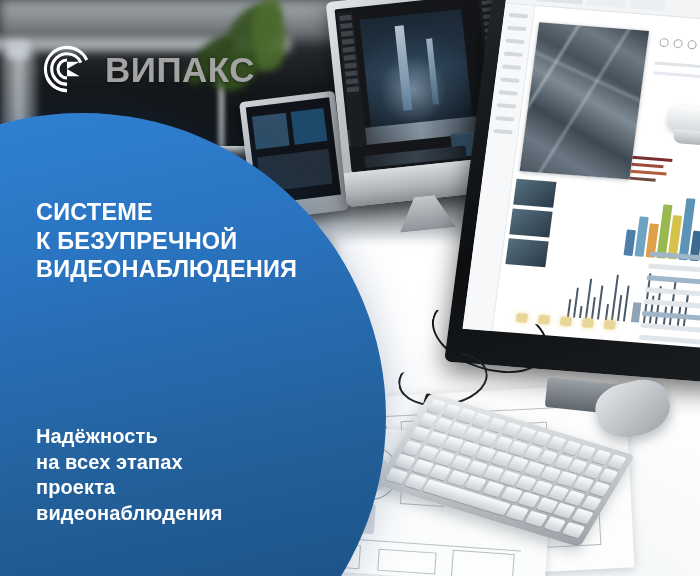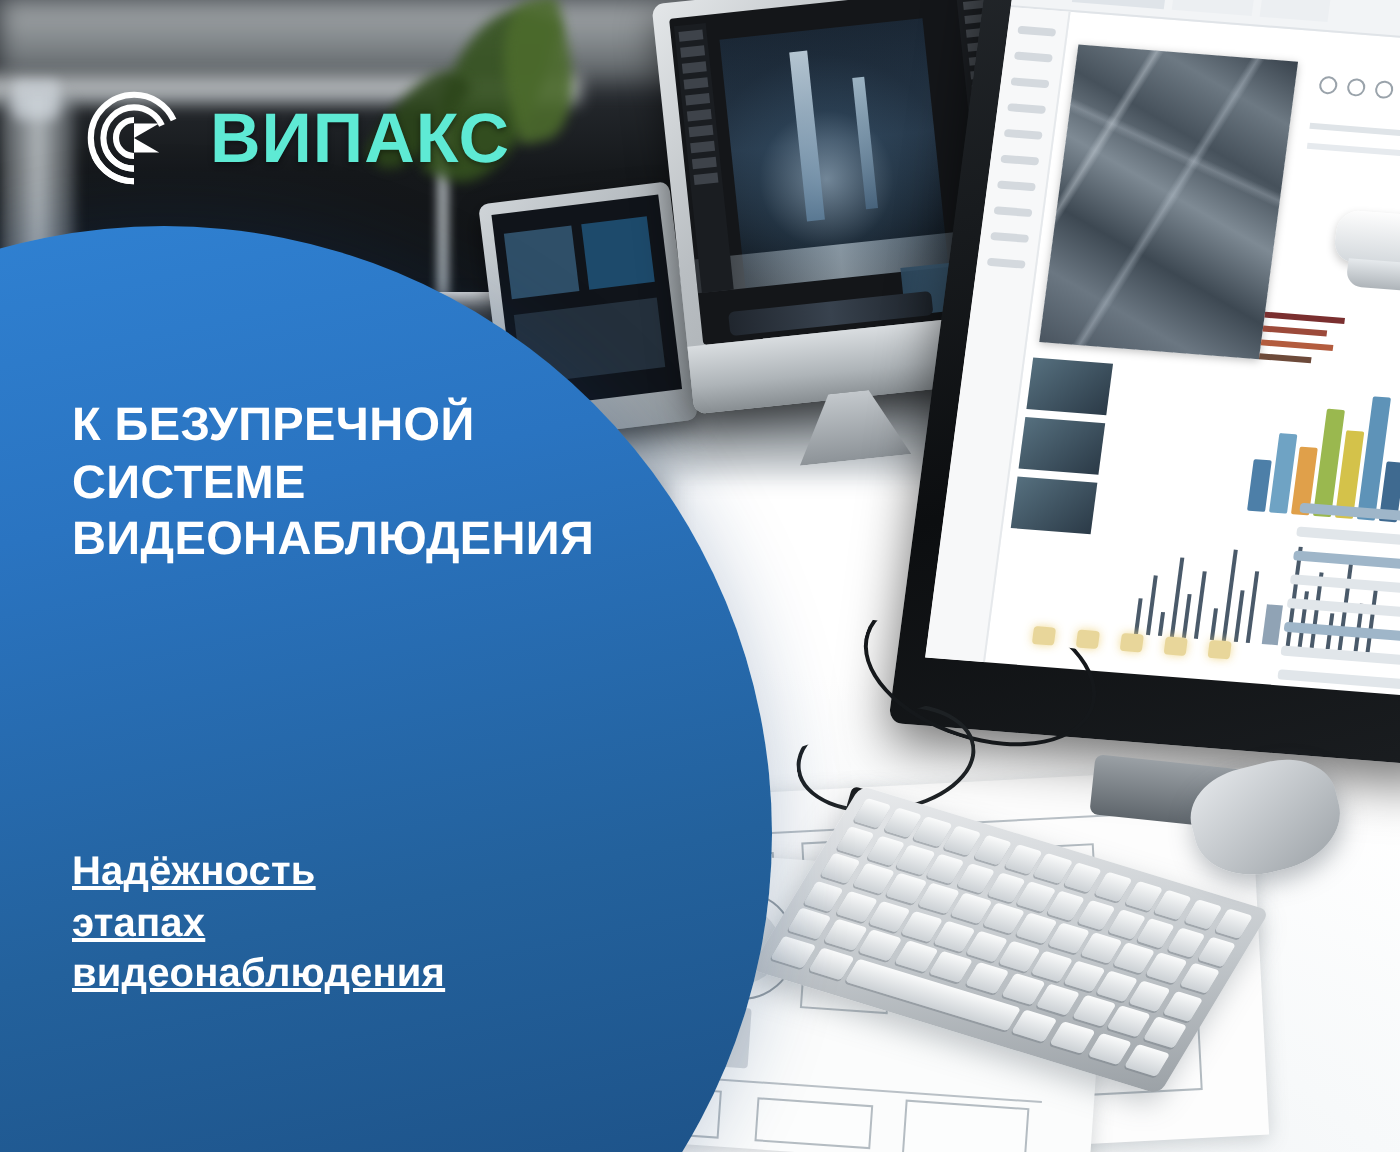--- a/index.html
+++ b/index.html
@@ -244,37 +244,37 @@
     background:linear-gradient(168deg,#3184d6 0%,#2a74c1 28%,#23619c 58%,#1d5288 82%,#17456f 100%);
     box-shadow:0 0 40px rgba(20,60,110,.25);
   }
 
   
   .logo{
     position:absolute;left:40px;top:42px;display:flex;align-items:center;gap:11px;
   }
   .logo-mark{width:54px;height:54px;display:block;}
   .logo-word{
-    color:#5eead4;font-size:35px;font-weight:bold;letter-spacing:.5px;line-height:1;
+    color:#a3a3a3;font-size:35px;font-weight:bold;letter-spacing:.5px;line-height:1;
     text-shadow:0 1px 3px rgba(0,0,0,.45);
   }
 
   .headline{
     position:absolute;left:36px;top:198px;width:330px;
     color:#ffffff;font-size:23.5px;font-weight:bold;line-height:28.5px;
     letter-spacing:.2px;
   }
   .headline div{white-space:nowrap;}
 
   .subline{
     position:absolute;left:36px;top:424px;width:330px;
     color:#ffffff;font-size:20px;font-weight:bold;line-height:25.5px;
     letter-spacing:.1px;
   }
-  .subline div{white-space:nowrap;text-decoration:underline;}
+  .subline div{white-space:nowrap;}
 </style>
 </head>
 <body>
 
 <div class="banner">
 
   <div class="photo">
 
     <div class="bg-room"></div>
     <div class="bg-ceiling"></div>
@@ -573,24 +573,25 @@
         <path d="M30 13 A17 17 0 0 1 45.5 23"></path>
         <path d="M30 54 A24 24 0 0 1 8 40"></path>
         <path d="M30 47 A17 17 0 0 1 14.5 37"></path>
       </g>
       <path d="M30 22 L44 22 L30 30 L44 38 L30 38 Z" fill="#ffffff"></path>
     </svg>
     <span class="logo-word">ВИПАКС</span>
   </div>
 
   <div class="headline">
+    <div>СИСТЕМЕ</div>
     <div>К БЕЗУПРЕЧНОЙ</div>
-    <div>СИСТЕМЕ</div>
     <div>ВИДЕОНАБЛЮДЕНИЯ</div>
   </div>
 
   <div class="subline">
     <div>Надёжность</div>
-    <div>этапах</div>
+    <div>на всех этапах</div>
+    <div>проекта</div>
     <div>видеонаблюдения</div>
   </div>
 
 </div>
 
 </body></html>

